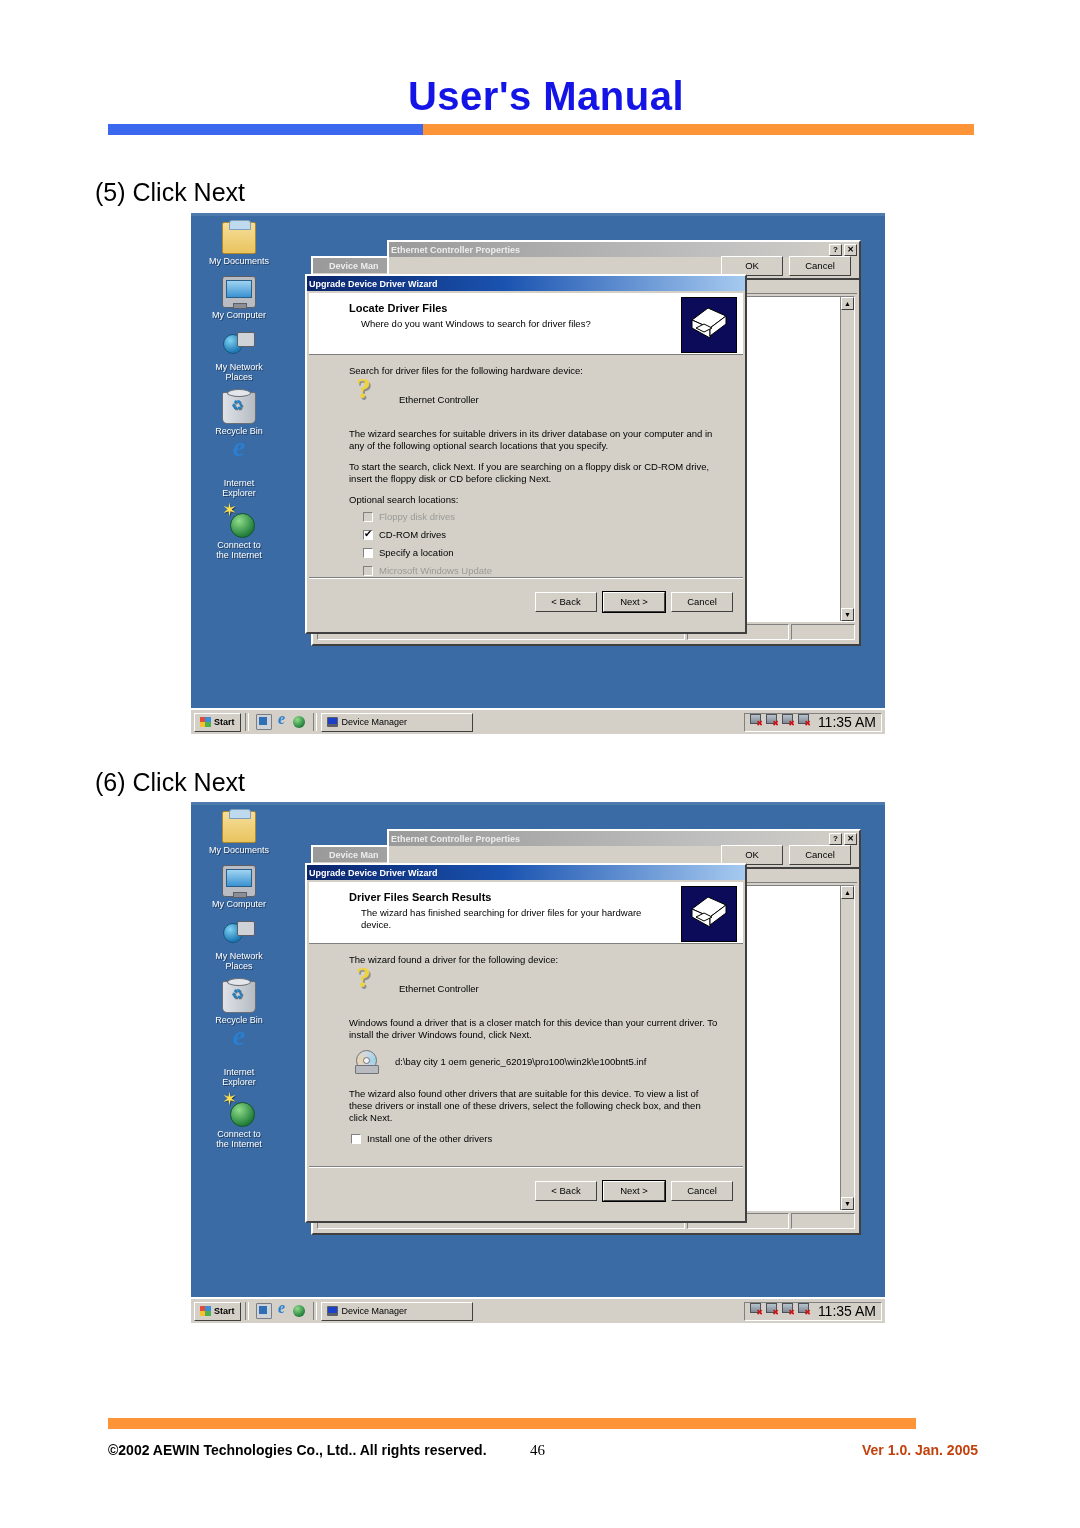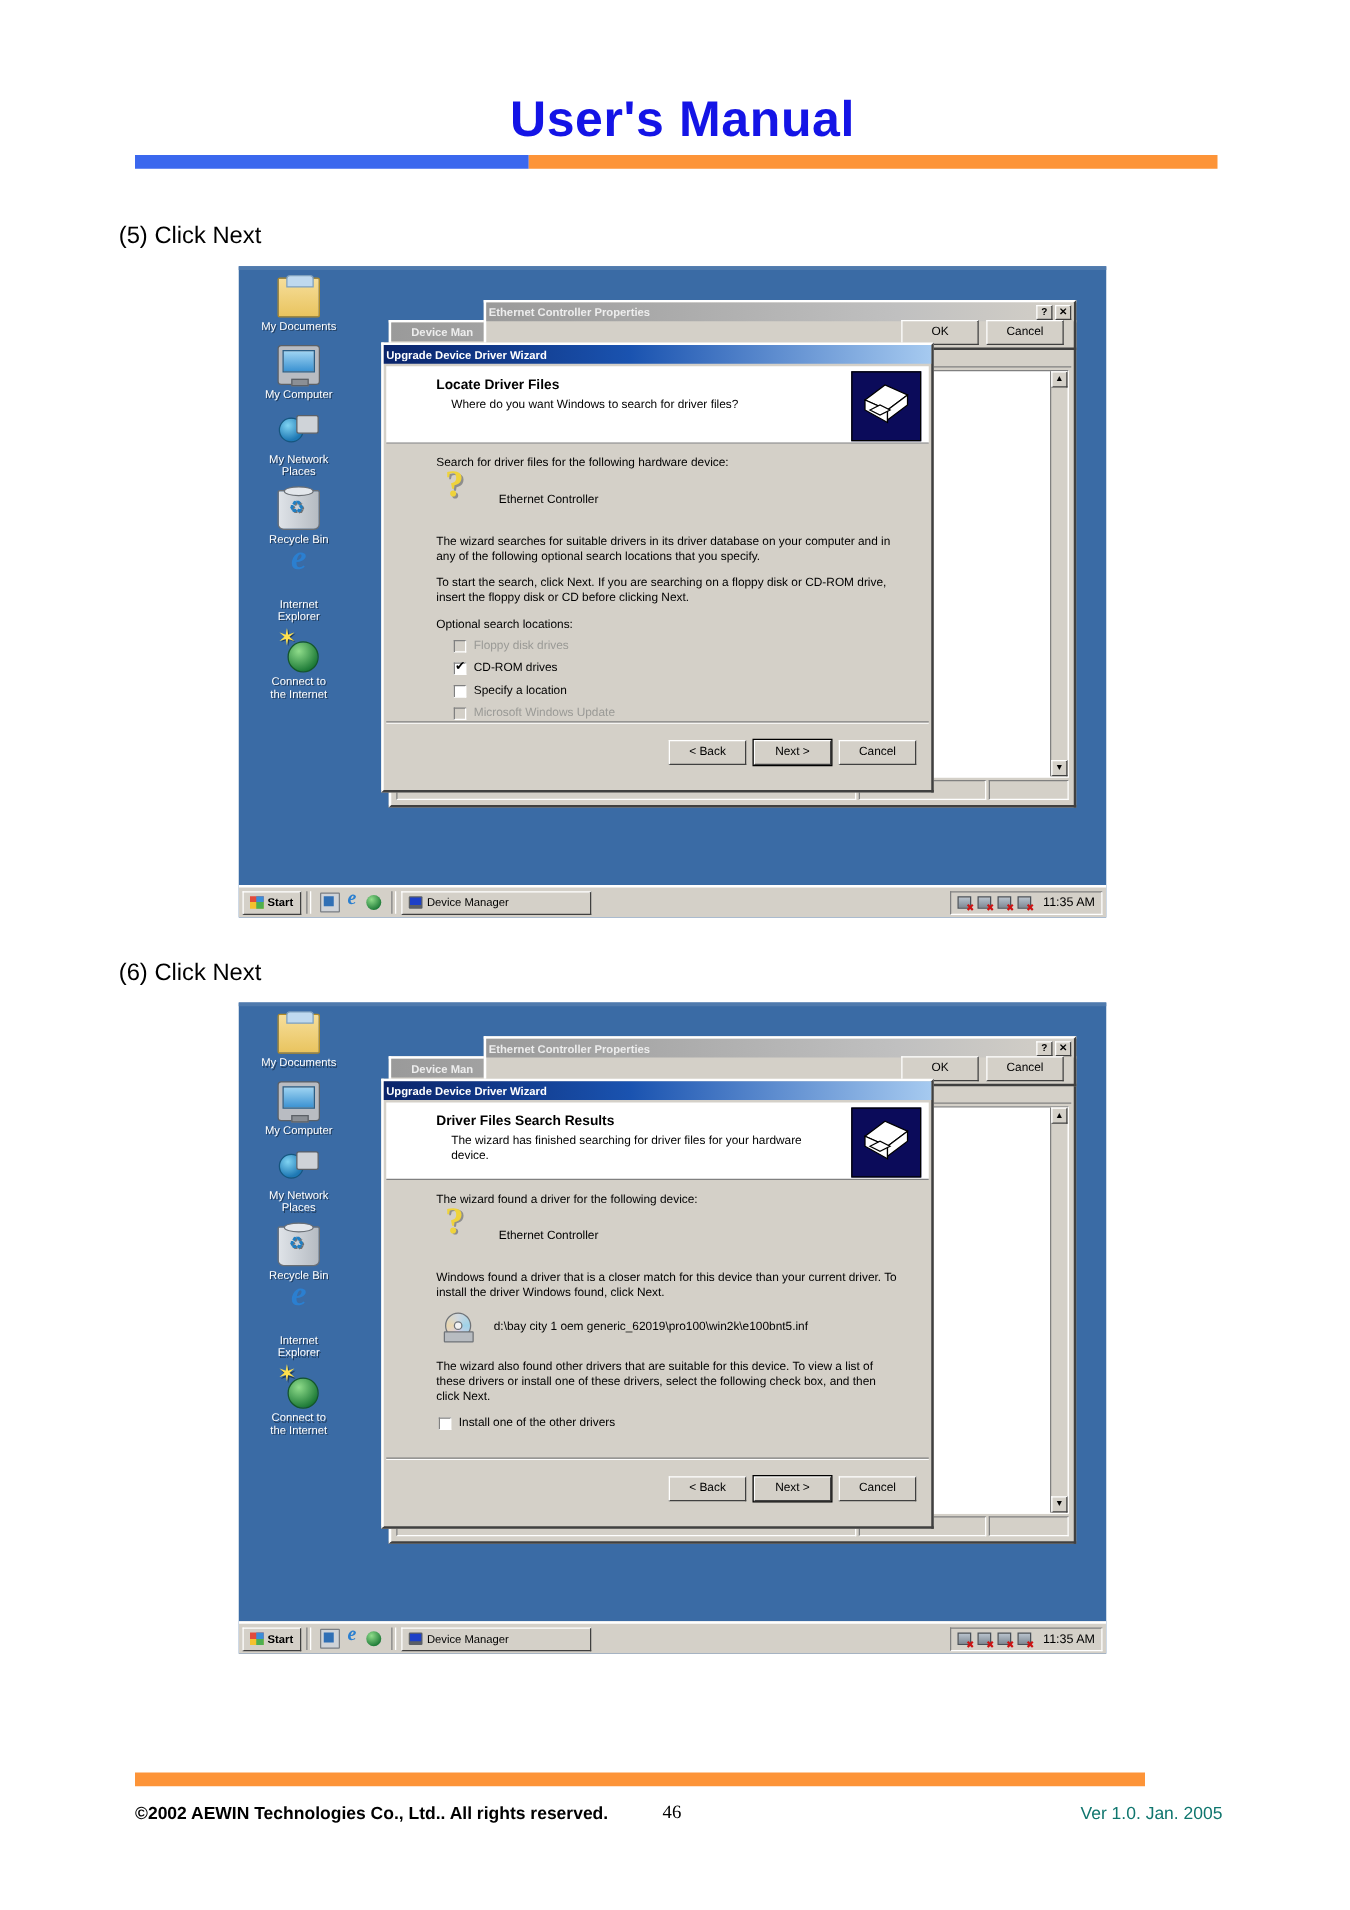--- a/index.html
+++ b/index.html
@@ -35,21 +35,21 @@
     width: 866px;
     height: 11px;
     display: flex;
   }
   .header-rule .seg-blue { flex: 0 0 315px; background: #3b68ee; }
   .header-rule .seg-orange { flex: 1 1 auto; background: #fd9438; }
 
   
   .step-caption {
     position: absolute;
-    font-size: 19px;
+    font-size: 25px;
     color: #000000;
     font-family: "Liberation Sans", sans-serif;
     white-space: nowrap;
   }
   #caption-5 { left: 95px; top: 178px; }
   #caption-6 { left: 95px; top: 768px; }
 
   
   .shot {
     position: absolute;
@@ -342,24 +342,24 @@
     width:152px; height:19px; padding:0 5px;
     background:#d4d0c8;
     border:1px solid; border-color:#ffffff #404040 #404040 #ffffff;
     font-size:9px; color:#000;
     box-sizing:border-box;
   }
   .task-ic { width:11px; height:10px; background:#5b5f66; border-radius:1px; position:relative; flex:0 0 auto;}
   .task-ic:before { content:""; position:absolute; left:1px; top:1px; width:9px; height:6px; background:#1d40c8; }
   .tray {
     margin-left:auto;
-    display:flex; align-items:center; gap:4px;
+    display:flex; gap:4px;
     height:19px; padding:0 5px;
     border:1px solid; border-color:#808080 #ffffff #ffffff #808080;
-    font-size:10px; color:#000;
+    font-size:14px; color:#000;
     box-sizing:border-box;
   }
   .tray-ic { width:12px; height:11px; position:relative; }
   .tray-ic:before {
     content:""; position:absolute; left:0; top:0; width:9px; height:8px;
     background: linear-gradient(#b8c2cc,#7f8a95);
     border:1px solid #4a5159;
   }
   .tray-ic:after {
     content:"\2716"; position:absolute; right:-1px; bottom:-3px;
@@ -373,21 +373,21 @@
   .footer-left {
     position:absolute; left:108px; top:1442px;
     font-size:14px; font-weight:bold; color:#000;
   }
   .footer-page {
     position:absolute; left:530px; top:1442px;
     font-size:15px; color:#000; font-family:"Liberation Serif", serif;
   }
   .footer-right {
     position:absolute; right:102px; top:1442px;
-    font-size:14px; font-weight:normal; color:#0f766e;
+    font-size:14px; font-weight:bold; color:#c2410c;
   }
 </style>
 </head>
 <body>
 
 <div class="page-title">User's Manual</div>
 <div class="header-rule">
   <div class="seg-blue"></div>
   <div class="seg-orange"></div>
 </div>

